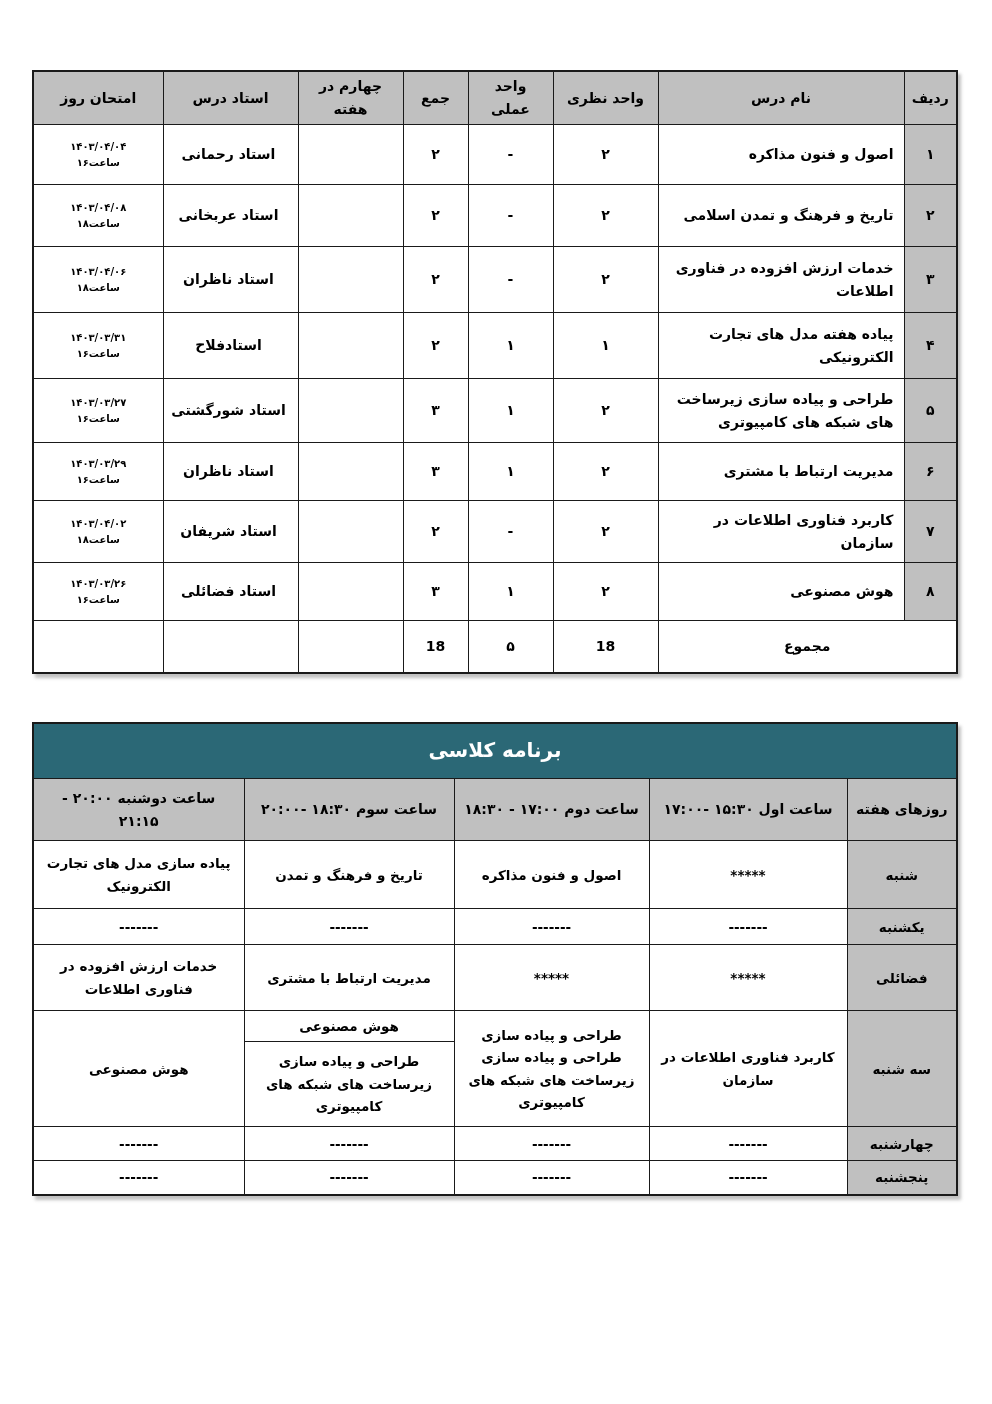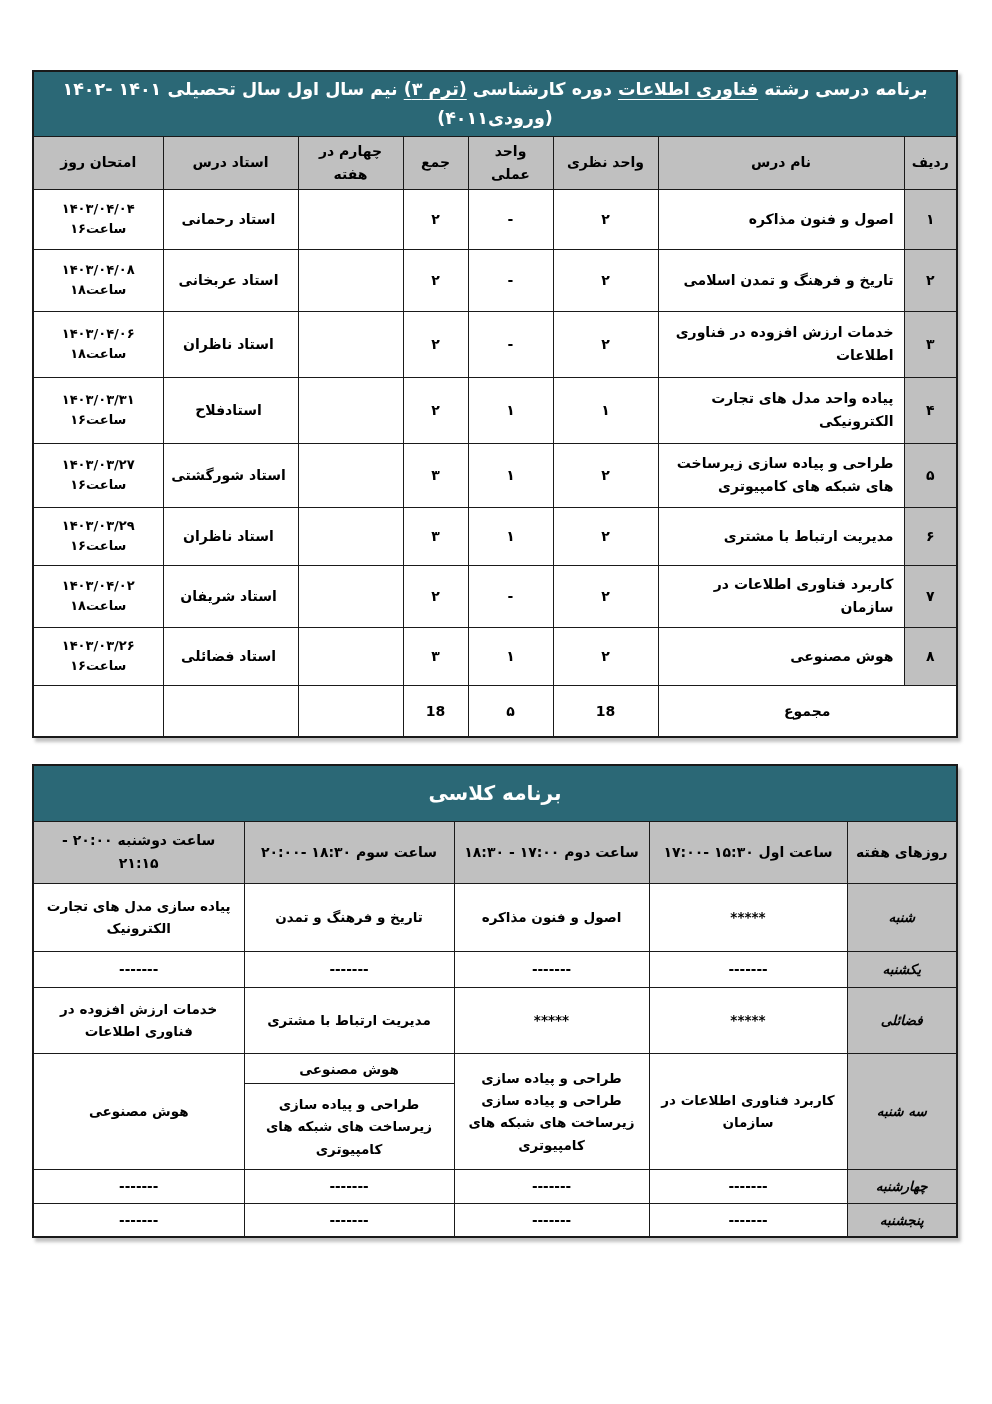--- a/index.html
+++ b/index.html
@@ -39,38 +39,38 @@
     border-bottom: 1px solid #1a1a1a;
   }
   .band-cell .u { text-decoration: underline; text-underline-offset: 4px; }
   .hdr { background: #C0C0C0; font-size: 14px; }
   #t1 thead tr { height: 44px; }
   .num-cell { background: #C0C0C0; }
 
   
   .name-cell { text-align: right; padding-right: 10px; }
   .prof-cell { text-align: center; padding-right: 10px; }
-  .exam-cell { font-size: 13px; line-height: 1.55; margin-left: 28px; }
+  .exam-cell { font-size: 10px; line-height: 1.55; margin-left: 28px; }
 
   
   #t1 tbody tr:nth-child(1) { height: 60px; }
   #t1 tbody tr:nth-child(2) { height: 62px; }
   #t1 tbody tr:nth-child(3) { height: 66px; }
   #t1 tbody tr:nth-child(4) { height: 66px; }
   #t1 tbody tr:nth-child(5) { height: 64px; }
   #t1 tbody tr:nth-child(6) { height: 58px; }
   #t1 tbody tr:nth-child(7) { height: 62px; }
   #t1 tbody tr:nth-child(8) { height: 58px; }
   #t1 tr.total-row { height: 52px; }
 
   
-  #t2 { margin-top: 26px; }
+  #t2 { margin-top: 48px; }
   #t2 .band-cell { height: 56px; font-size: 20px; }
   #t2 thead tr.cols { height: 62px; }
-  .day-cell { background: #C0C0C0; font-size: 14.5px; font-style: italic; }
+  .day-cell { background: #C0C0C0; font-size: 14.5px; }
   #t2 tbody td { font-size: 13.5px; }
   #t2 tbody tr:nth-child(1) { height: 68px; }
   #t2 tbody tr:nth-child(2) { height: 36px; }
   #t2 tbody tr:nth-child(3) { height: 66px; }
   #t2 tbody tr:nth-child(4) { height: 116px; }
   #t2 tbody tr:nth-child(5) { height: 34px; }
   #t2 tbody tr:nth-child(6) { height: 34px; }
 
   td.split { padding: 0; }
   td.split .split-top {
@@ -95,23 +95,20 @@
       <col style="width:53px">
         <col style="width:246px">
         <col style="width:105px">
         <col style="width:85px">
       <col style="width:65px">
         <col style="width:105px">
         <col style="width:135px">
         <col style="width:130px">
     </colgroup>
     <thead>
-      <tr>
-        <td colspan="8" class="band-cell"><span>برنامه درسی رشته </span><span class="u">فناوری اطلاعات</span><span> دوره کارشناسی </span><span class="u">(ترم ۳)</span><span>  نیم سال اول سال تحصیلی ۱۴۰۱ -۱۴۰۲  (ورودی۴۰۱۱)</span></td>
-      </tr>
       <tr id="t1-head-row">
           <th class="hdr">ردیف</th>
           <th class="hdr">نام درس</th>
           <th class="hdr">واحد نظری</th>
           <th class="hdr">واحد عملی</th>
           <th class="hdr">جمع</th>
           <th class="hdr">چهارم در هفته</th>
           <th class="hdr">استاد درس</th>
           <th class="hdr">امتحان روز</th>
         </tr>
@@ -151,21 +148,21 @@
           <td>۲</td>
           <td></td>
           <td class="prof-cell">استاد ناظران</td>
           <td class="exam-cell">
             <div>۱۴۰۳/۰۴/۰۶</div>
             <div>ساعت۱۸</div>
           </td>
         </tr>
         <tr>
           <td class="num-cell">۴</td>
-          <td class="name-cell">پیاده واحد مدل های تجارت الکترونیکی</td>
+          <td class="name-cell">پیاده هفته مدل های تجارت الکترونیکی</td>
           <td>۱</td>
           <td>۱</td>
           <td>۲</td>
           <td></td>
           <td class="prof-cell">استادفلاح</td>
           <td class="exam-cell">
             <div>۱۴۰۳/۰۳/۳۱</div>
             <div>ساعت۱۶</div>
           </td>
         </tr>

